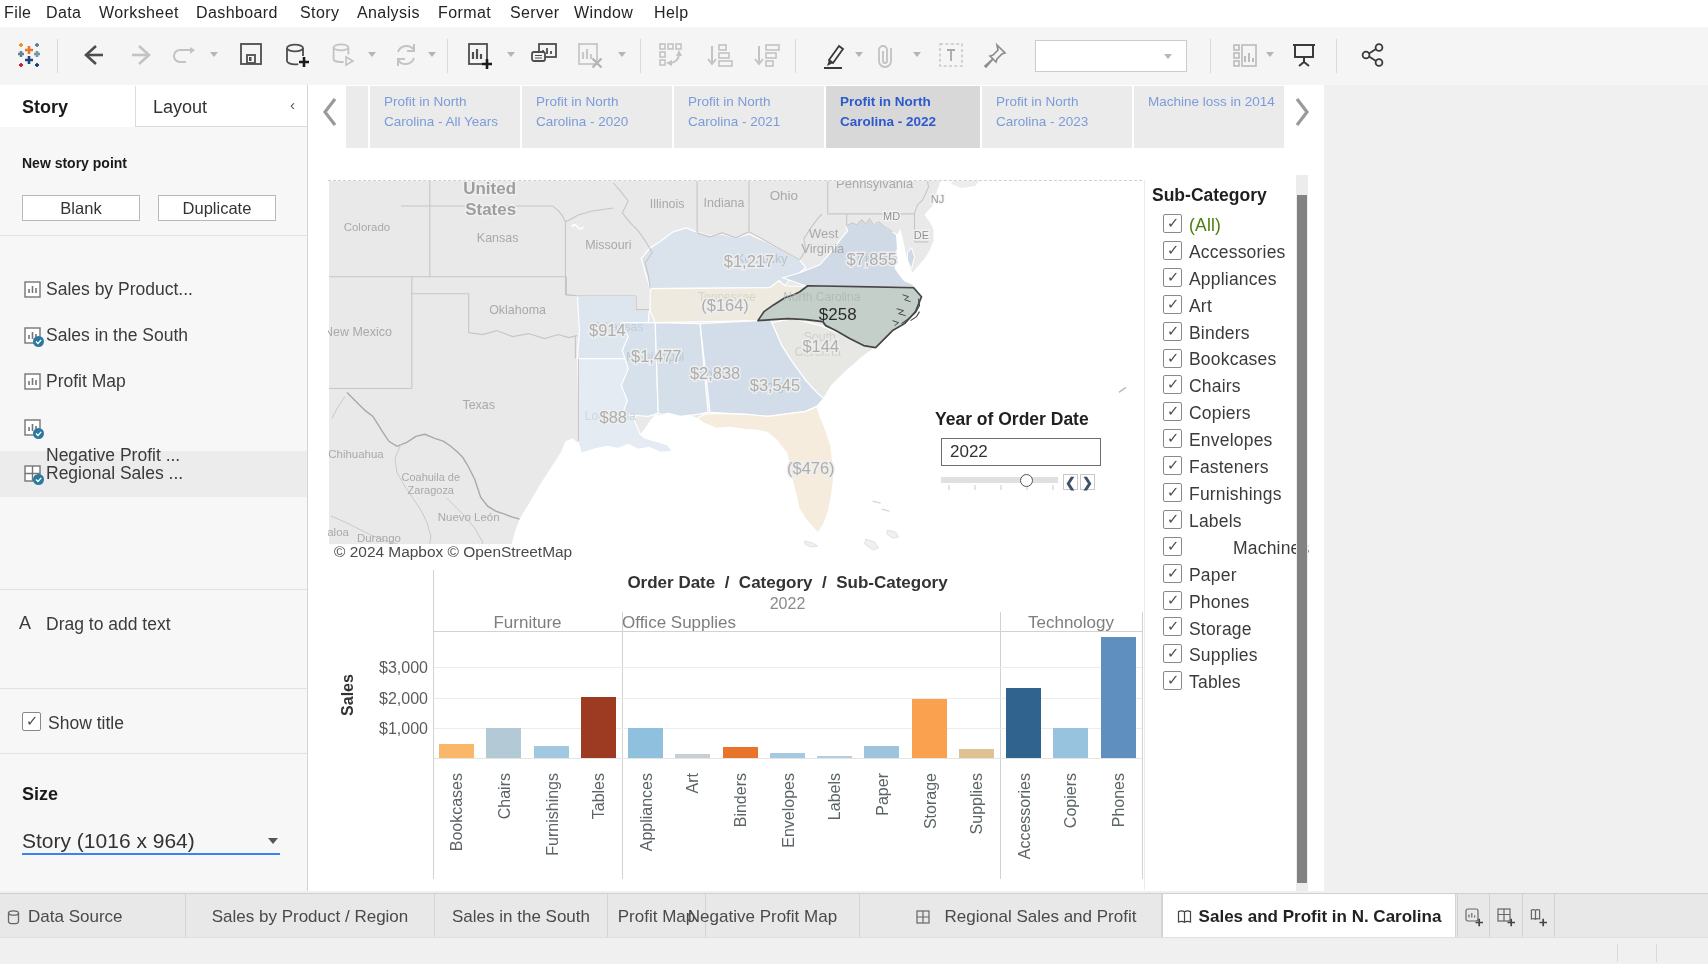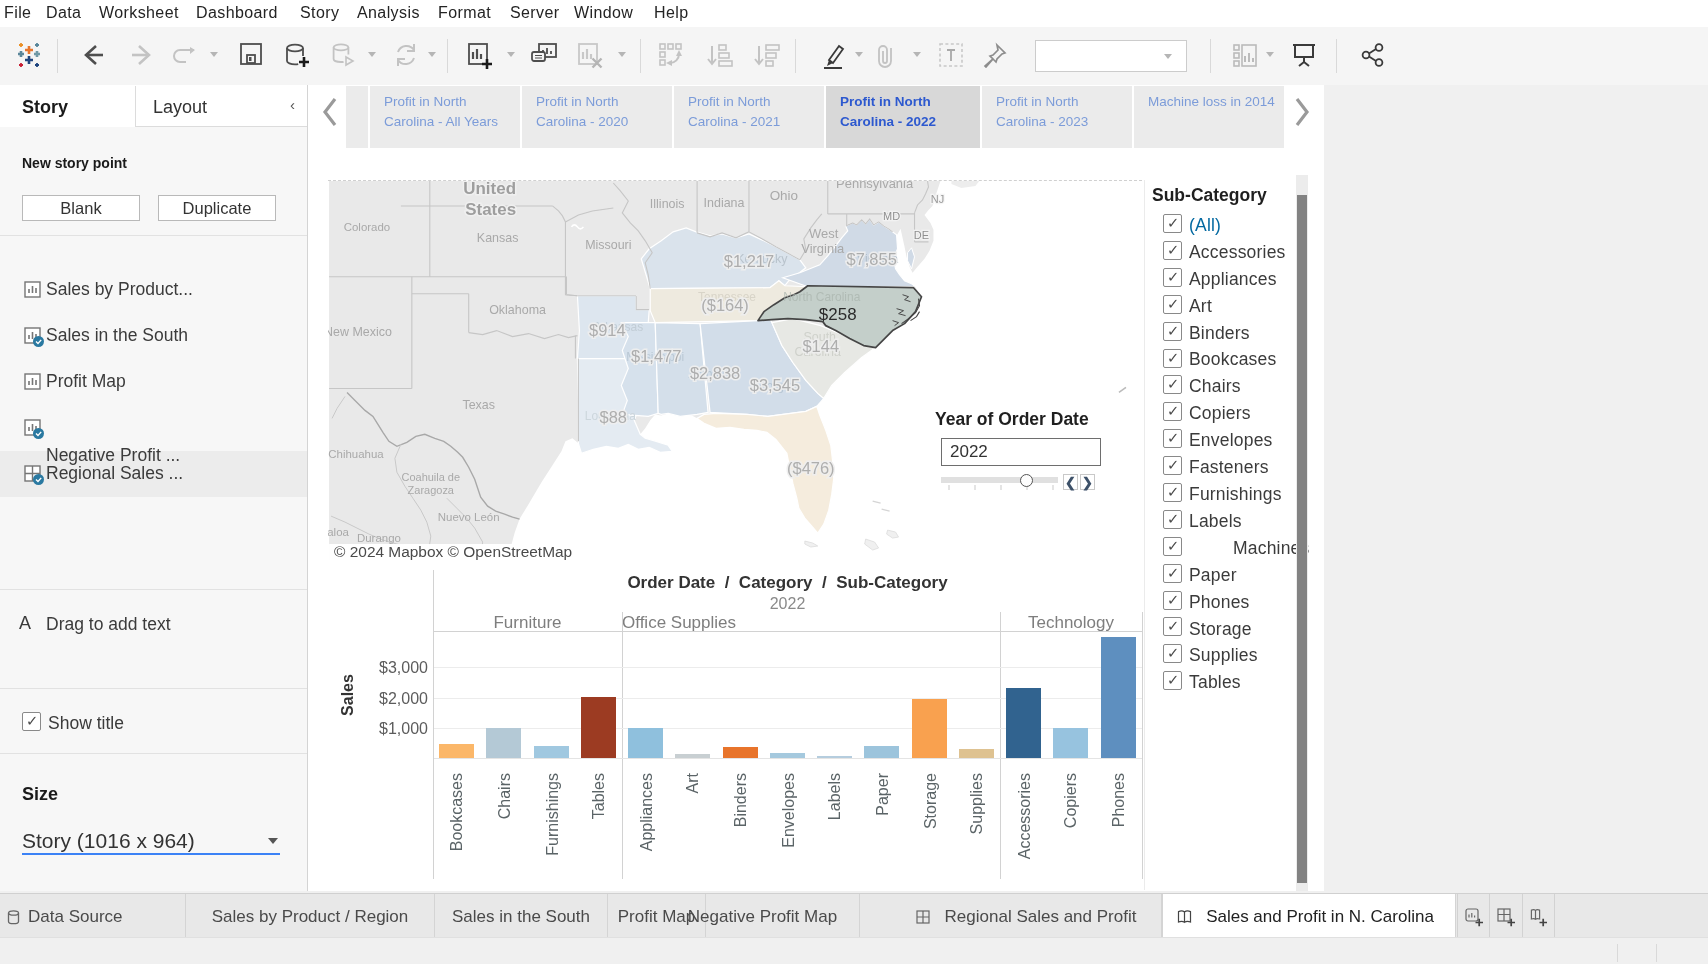--- a/index.html
+++ b/index.html
@@ -387,21 +387,21 @@
         <g stroke="#c9c9c9">
           <path d="M4 2 v5 M30 2 v5 M56 2 v5 M82 2 v5 M108 2 v5"></path>
         </g>
       </svg>
 <div style="position:absolute;left:712px;top:389px;width:13px;height:13px;background:#fdfdfd;border:1.5px solid #555;border-radius:50%;"></div>
 <div style="position:absolute;left:755px;top:389px;width:15px;height:16px;background:#fff;border:1px solid #c9c9c9;text-align:center;line-height:15px;font-size:13px;font-weight:bold;color:#3d5169;">❮</div>
 <div style="position:absolute;left:772px;top:389px;width:15px;height:16px;background:#fff;border:1px solid #c9c9c9;text-align:center;line-height:15px;font-size:13px;font-weight:bold;color:#3d5169;">❯</div>
 <div style="position:absolute;left:844px;top:100px;font-size:17.5px;font-weight:bold;color:#1f1f1f;">Sub-Category</div>
 <div id="filters">
         <div class="cbox" style="left:855px;top:129px;"></div>
-        <span style="position:absolute;left:881px;top:130px;font-size:17.5px;letter-spacing:0.2px;color:#0369a1;">(All)</span>
+        <span style="position:absolute;left:881px;top:130px;font-size:17.5px;letter-spacing:0.2px;color:#4d7c0f;">(All)</span>
         <div class="cbox" style="left:855px;top:156px;"></div>
         <span style="position:absolute;left:881px;top:157px;font-size:17.5px;letter-spacing:0.2px;color:#3b3b3b;">Accessories</span>
         <div class="cbox" style="left:855px;top:183px;"></div>
         <span style="position:absolute;left:881px;top:184px;font-size:17.5px;letter-spacing:0.2px;color:#3b3b3b;">Appliances</span>
         <div class="cbox" style="left:855px;top:210px;"></div>
         <span style="position:absolute;left:881px;top:211px;font-size:17.5px;letter-spacing:0.2px;color:#3b3b3b;">Art</span>
         <div class="cbox" style="left:855px;top:237px;"></div>
         <span style="position:absolute;left:881px;top:238px;font-size:17.5px;letter-spacing:0.2px;color:#3b3b3b;">Binders</span>
         <div class="cbox" style="left:855px;top:264px;"></div>
         <span style="position:absolute;left:881px;top:264px;font-size:17.5px;letter-spacing:0.2px;color:#3b3b3b;">Bookcases</span>
@@ -511,21 +511,21 @@
         <svg style="position:absolute;left:16px;top:16px" width="14" height="14" viewBox="0 0 14 14">
           <rect x="1" y="1" width="12" height="12" fill="none" stroke="#666" stroke-width="1.2"></rect>
           <path d="M1 7 h12 M7 1 v12" stroke="#666" stroke-width="1.2"></path>
         </svg>
         <div class="lbl" style="left:20px">Regional Sales and Profit</div>
       </div>
 <div class="stab" style="left:1162px;width:294px;background:#fff;border-left:1px solid #d4d4d4;">
         <svg style="position:absolute;left:14px;top:16px" width="15" height="14" viewBox="0 0 15 14">
           <path d="M7.5 2 C6 .8 3.5 .8 1.5 1.6 V12 c2-.8 4.5-.8 6 .4 1.5-1.2 4-1.2 6-.4 V1.6 C11.5 .8 9 .8 7.5 2z M7.5 2 v10.4" fill="none" stroke="#444" stroke-width="1.2"></path>
         </svg>
-        <div class="lbl" style="left:22px;font-weight:normal;color:#222;">Sales and Profit in N. Carolina</div>
+        <div class="lbl" style="left:22px;font-weight:bold;color:#222;">Sales and Profit in N. Carolina</div>
       </div>
 <svg style="position:absolute;left:1465px;top:14px" width="19" height="19" viewBox="0 0 19 19">
         <rect x="1" y="1" width="12" height="12" rx="2" fill="none" stroke="#666" stroke-width="1.2"></rect>
         <path d="M4 9.5 v-3 M6.8 9.5 v-4.5 M9.6 9.5 v-2" stroke="#666" stroke-width="1.2"></path>
         <path d="M10.5 14.5 H18 M14.2 10.8 V18.3" stroke="#444" stroke-width="1.7"></path>
       </svg>
 <svg style="position:absolute;left:1497px;top:14px" width="19" height="19" viewBox="0 0 19 19">
         <rect x="1" y="1" width="12" height="12" fill="none" stroke="#666" stroke-width="1.2"></rect>
         <path d="M1 6.5 h12 M7 1 v12" stroke="#666" stroke-width="1.2"></path>
         <path d="M10.5 14.5 H18 M14.2 10.8 V18.3" stroke="#444" stroke-width="1.7"></path>

